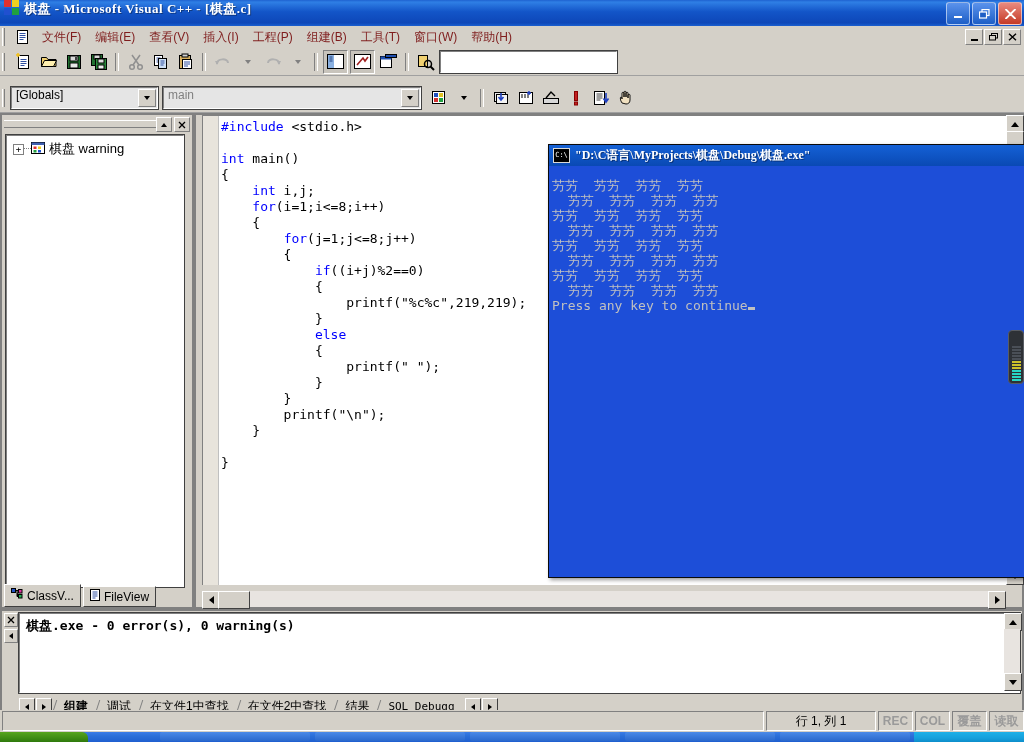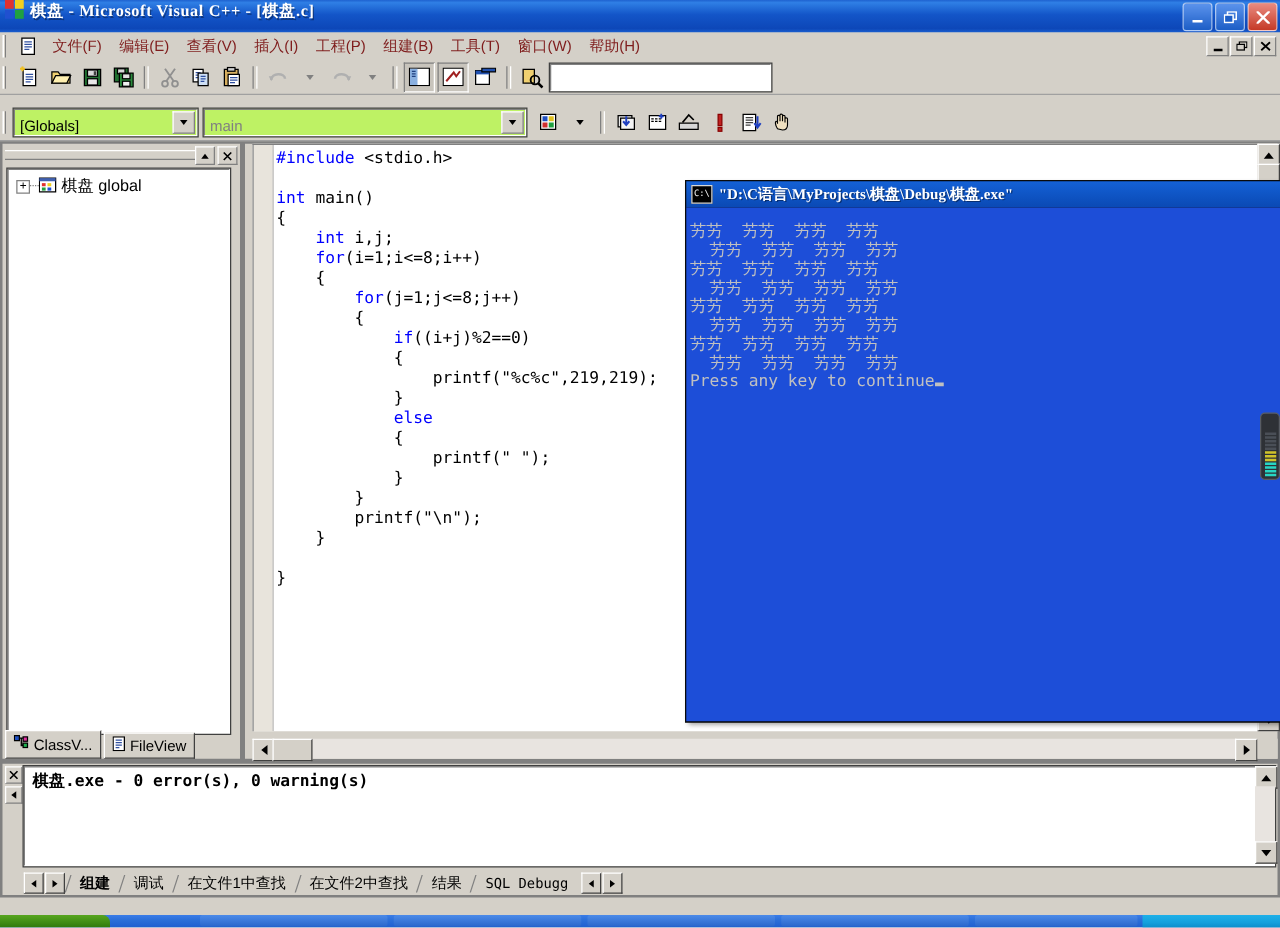--- a/index.html
+++ b/index.html
@@ -71,25 +71,25 @@
   }
   .tbtn.pressed{
     border-top:1px solid #808080;border-left:1px solid #808080;
     border-right:1px solid #fff;border-bottom:1px solid #fff;
     background:#c8c4bc;
   }
   .tbtn svg{display:block;}
 
   
   .combo{
-    height:20px;background:#bef264;
+    height:20px;background:#e5e5e5;
     border-top:1px solid #808080;border-left:1px solid #808080;
     border-right:1px solid #fff;border-bottom:1px solid #fff;
     outline:1px solid #404040;
-    display:flex;align-items:flex-end;margin-right:5px;position:relative;gap:25px;
+    display:flex;align-items:flex-start;margin-right:5px;position:relative;gap:25px;
   }
   .combo .txt{
     padding-left:4px;font-size:12px;color:#000;white-space:nowrap;overflow:hidden;
     font-family:"Liberation Sans",sans-serif;flex:1;
   }
   .combo .txt.dim{color:#808080;}
   .combo .arrow{
     width:16px;height:16px;margin:1px;flex:none;background:#d4d0c8;
     border-top:1px solid #fff;border-left:1px solid #fff;
     border-right:1px solid #808080;border-bottom:1px solid #808080;
@@ -589,21 +589,21 @@
           <span>
             <svg width="15" height="14" viewBox="0 0 15 14">
               <rect x="0.5" y="1.5" width="13" height="11" fill="#fff" stroke="#000"></rect>
               <rect x="0.5" y="1.5" width="13" height="2.5" fill="#4060b0"></rect>
               <rect x="2.5" y="5.5" width="3" height="2.5" fill="#e03030"></rect>
               <rect x="2.5" y="9" width="3" height="2.5" fill="#20a040"></rect>
               <rect x="7" y="5.5" width="3" height="2.5" fill="#f0d020"></rect>
               <rect x="7" y="9" width="3" height="2.5" fill="#2050d0"></rect>
             </svg>
           </span>
-          <span class="tree-label">棋盘 global</span>
+          <span class="tree-label">棋盘 warning</span>
         </div>
       </div>
 
       <div class="ws-tabs">
         <div class="ws-tab active">
           <span>
             <svg width="13" height="12" viewBox="0 0 13 12">
               <rect x="0.5" y="0.5" width="4" height="4" fill="#2050c0" stroke="#000"></rect>
               <rect x="7.5" y="1.5" width="3.5" height="3.5" fill="#e030a0" stroke="#000"></rect>
               <rect x="7.5" y="6.5" width="3.5" height="3.5" fill="#20b050" stroke="#000"></rect>
@@ -760,20 +760,28 @@
     <div class="vubar" style="background:#cfc22a;"></div>
     <div class="vubar" style="background:#cfc22a;"></div>
     <div class="vubar" style="background:#cfc22a;"></div>
     <div class="vubar" style="background:#4a4f57;"></div>
     <div class="vubar" style="background:#4a4f57;"></div>
     <div class="vubar" style="background:#4a4f57;"></div>
     <div class="vubar" style="background:#4a4f57;"></div>
     <div class="vubar" style="background:#4a4f57;"></div>
   </div>
 
+  <div class="statusbar">
+    <div class="status-pane status-grow"></div>
+    <div class="status-pane" style="width:108px;">行 1, 列 1</div>
+    <div class="status-pane dim" style="width:33px;">REC</div>
+    <div class="status-pane dim" style="width:33px;">COL</div>
+    <div class="status-pane dim" style="width:33px;">覆盖</div>
+    <div class="status-pane dim" style="width:33px;margin-right:0;">读取</div>
+  </div>
 
   <div class="taskbar">
     <div class="tb-start"></div>
     <div class="tb-item" style="left:160px;width:150px;"></div>
     <div class="tb-item" style="left:315px;width:150px;"></div>
     <div class="tb-item" style="left:470px;width:150px;"></div>
     <div class="tb-item" style="left:625px;width:150px;"></div>
     <div class="tb-item" style="left:780px;width:130px;"></div>
     <div class="tb-tray"></div>
   </div>

